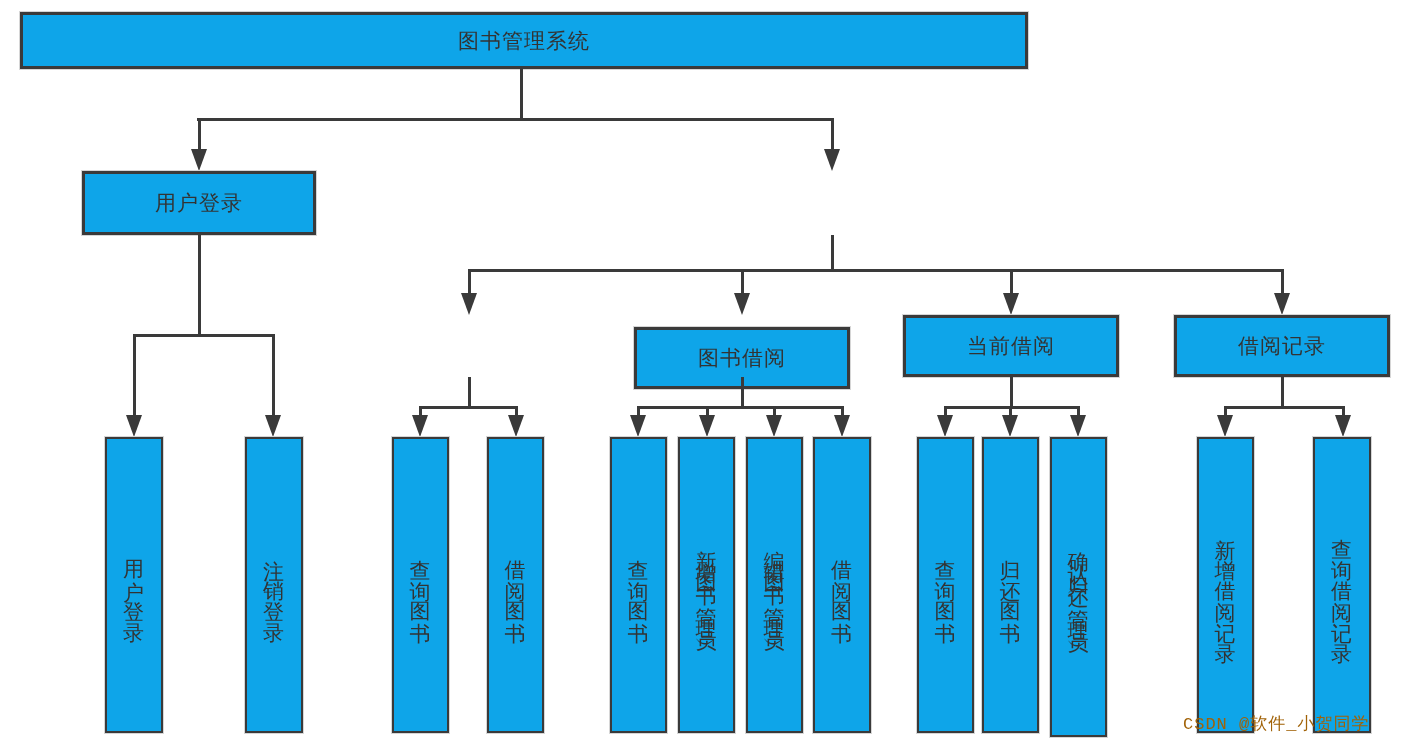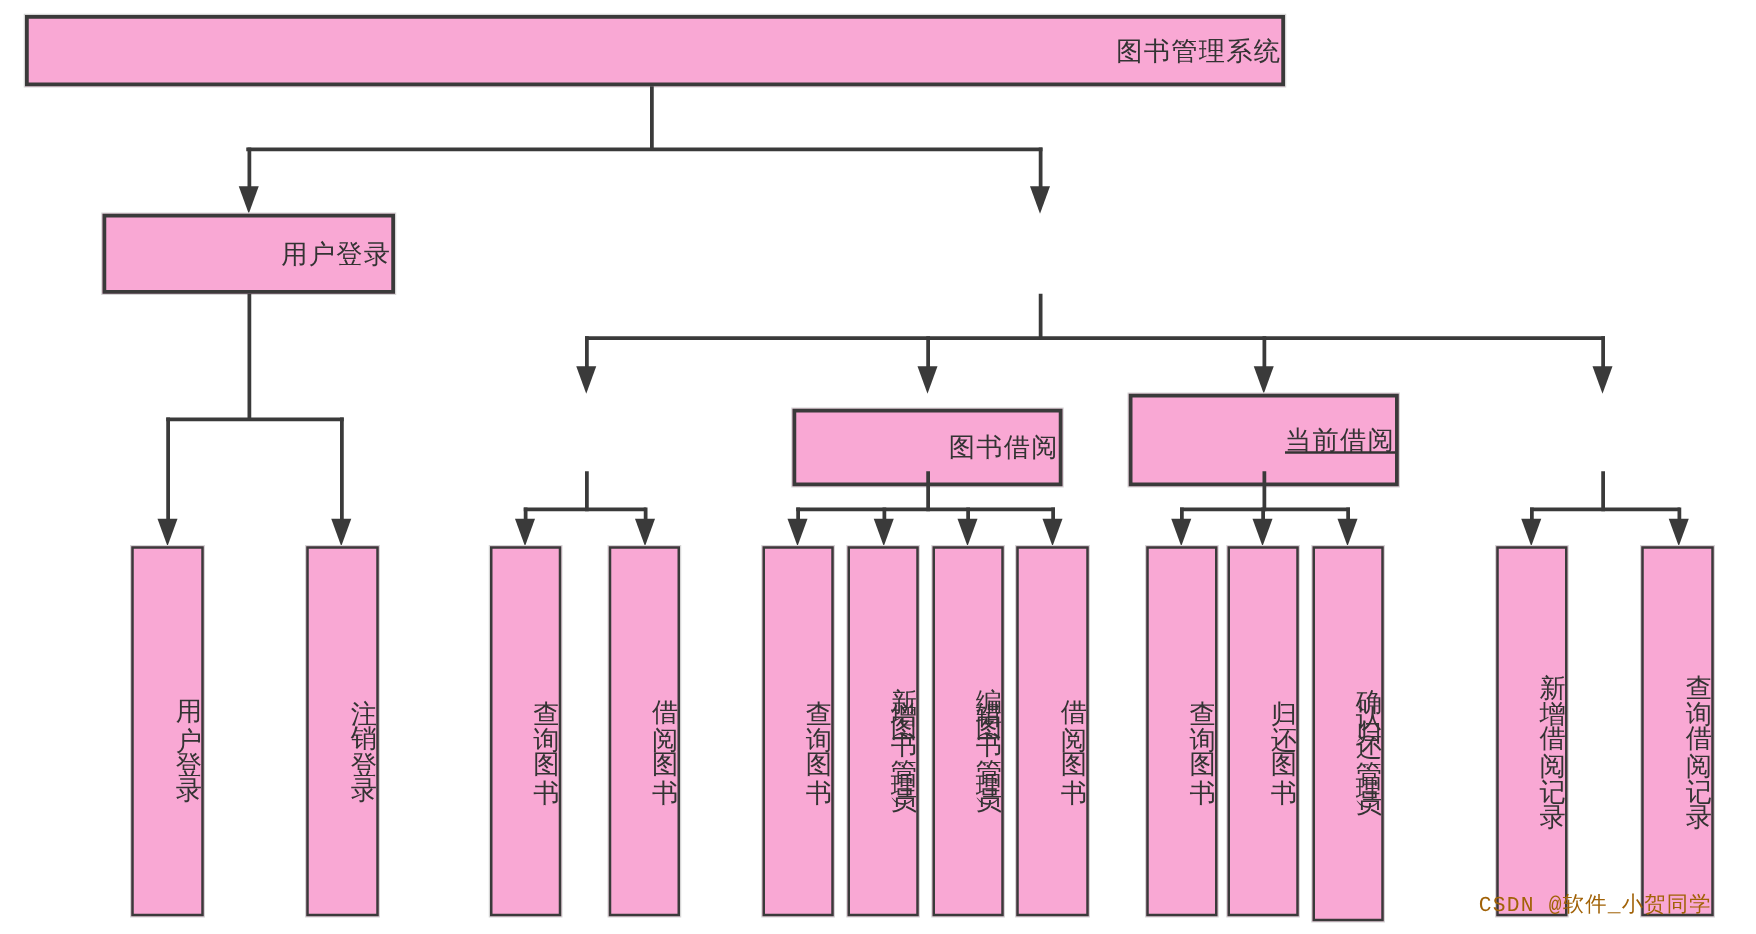--- a/index.html
+++ b/index.html
@@ -1,24 +1,24 @@
 <!DOCTYPE html>
 <html><head>
 <meta charset="utf-8">
 <style>
   :root { --line:#3a3a3a; --txt:#333333; }
   * { box-sizing:border-box; margin:0; padding:0; }
   body { background:#ffffff; font-family:"Liberation Sans", sans-serif; }
   #canvas { position:relative; width:1405px; height:747px; background:#ffffff; overflow:hidden; }
 
   .box {
-    position:absolute; background:#f9a8d4;
+    position:absolute; background:#0ea5e9;
     border:3px solid var(--line);
     box-shadow:0 0 0 1px #d6d6d6;
-    display:flex; align-items:center; justify-content:flex-end;
+    display:flex; align-items:center; justify-content:center;
     color:var(--txt); font-size:21px; letter-spacing:1px;
   }
   .leaf { border-width:2.5px; }
   .vtext {
     writing-mode:vertical-rl; text-orientation:mixed;
     color:var(--txt); font-size:21px; line-height:1;
     white-space:nowrap;
   }
   .v { position:absolute; width:3px; background:var(--line); }
   .h { position:absolute; height:3px; background:var(--line); }
@@ -68,22 +68,25 @@
   <div class="v" style="left:740.5px;top:269px;height:26px;"></div>
   <div class="a" style="left:734px;top:293px;"></div>
   <div class="v" style="left:1009.5px;top:269px;height:26px;"></div>
   <div class="a" style="left:1003px;top:293px;"></div>
   <div class="v" style="left:1280.5px;top:269px;height:26px;"></div>
   <div class="a" style="left:1274px;top:293px;"></div>
 
   <div class="box" style="left:634px;top:327px;width:216px;height:62px;">
     <span>图书借阅</span>
   </div>
-  <div class="box" style="left:903px;top:315px;width:216px;height:74px;text-decoration:underline;">
+  <div class="box" style="left:903px;top:315px;width:216px;height:62px;">
     <span>当前借阅</span>
+  </div>
+  <div class="box" style="left:1174px;top:315px;width:216px;height:62px;">
+    <span>借阅记录</span>
   </div>
 
   <div class="v" style="left:467.5px;top:377px;height:32px;"></div>
   <div class="h" style="left:418.5px;top:406px;width:98px;"></div>
   <div class="v" style="left:418.5px;top:406px;height:10px;"></div>
   <div class="a" style="left:412px;top:415px;"></div>
   <div class="v" style="left:514.5px;top:406px;height:10px;"></div>
   <div class="a" style="left:508px;top:415px;"></div>
 
   <div class="v" style="left:740.5px;top:377px;height:32px;"></div>

